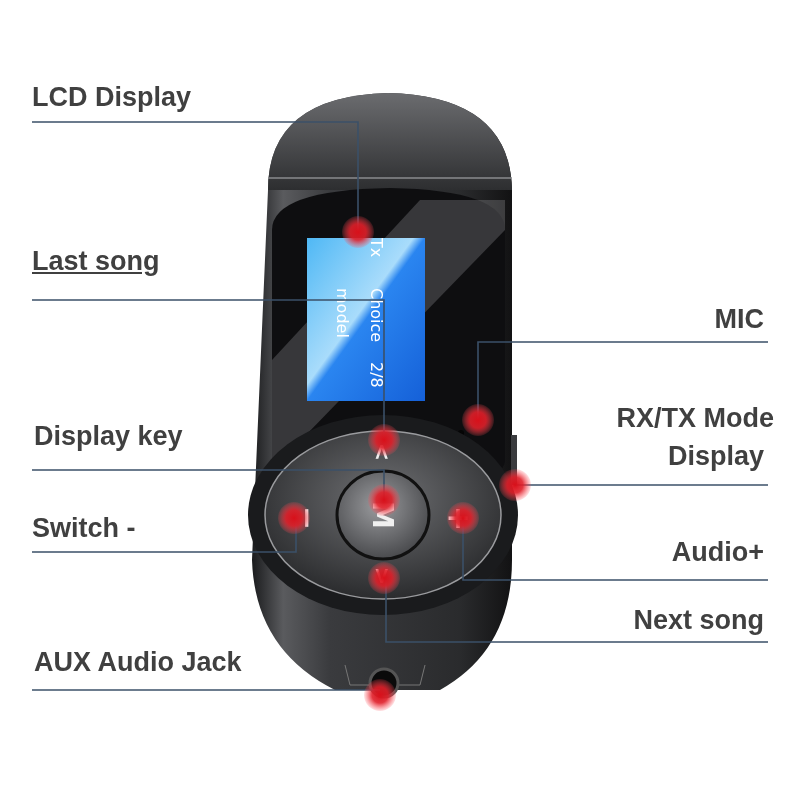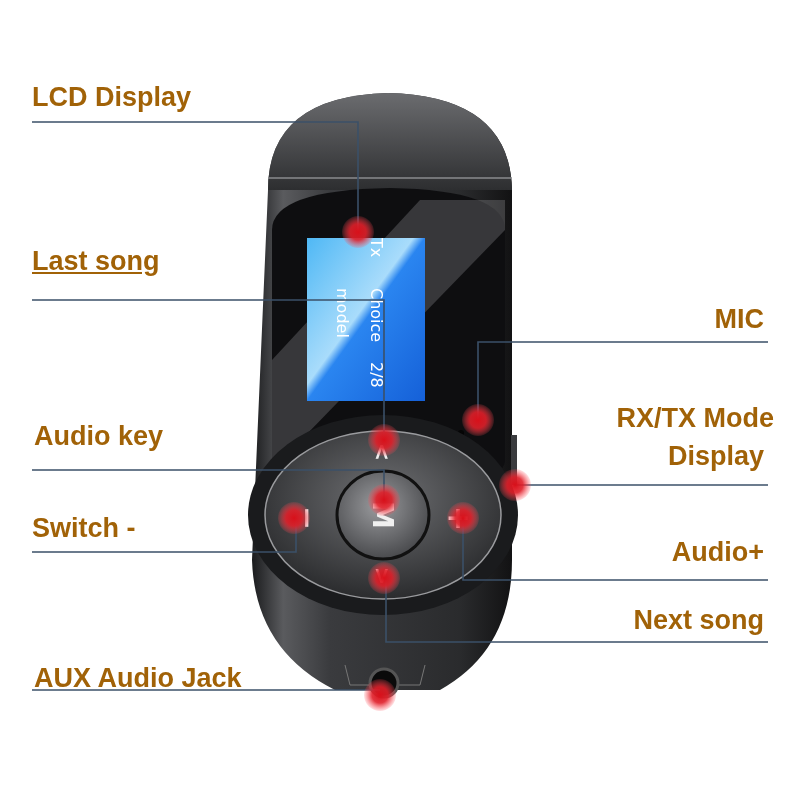--- a/index.html
+++ b/index.html
@@ -1,17 +1,17 @@
 <!DOCTYPE html>
 <html><head>
   <meta charset="utf-8">
   <style>
     html, body { margin: 0; padding: 0; background: #ffffff; }
     body { width: 800px; height: 800px; position: relative; overflow: hidden; font-family: "Liberation Sans", "DejaVu Sans", sans-serif; }
-    .label { position: absolute; color: #a16207; font-weight: bold; font-size: 27px; line-height: 1.15; white-space: nowrap; }
+    .label { position: absolute; color: #404040; font-weight: bold; font-size: 27px; line-height: 1.15; white-space: nowrap; }
     .label.right { text-align: left; }
     svg.overlay { position: absolute; left: 0; top: 0; }
   </style>
 </head>
 <body>
 
 <svg class="overlay" width="800" height="800" viewBox="0 0 800 800">
   <defs>
     <linearGradient id="bodyGrad" x1="0" y1="0" x2="1" y2="0">
       <stop offset="0" stop-color="#1a1b1d"></stop>
@@ -99,21 +99,21 @@
     <circle cx="380" cy="695" r="16" fill="url(#dot)"></circle>
     <circle cx="478" cy="420" r="16" fill="url(#dot)"></circle>
     <circle cx="515" cy="485" r="16" fill="url(#dot)"></circle>
     <circle cx="463" cy="518" r="16" fill="url(#dot)"></circle>
     <circle cx="384" cy="578" r="16" fill="url(#dot)"></circle>
   </g>
 </svg>
 
 <div class="label" style="left:32px; top:82px;">LCD Display</div>
 <div class="label" style="left:32px; top:246px;text-decoration:underline;">Last song</div>
-<div class="label" style="left:34px; top:421px;">Audio key</div>
+<div class="label" style="left:34px; top:421px;">Display key</div>
 <div class="label" style="left:32px; top:513px;">Switch -</div>
-<div class="label" style="left:34px; top:663px;">AUX Audio Jack</div>
+<div class="label" style="left:34px; top:647px;">AUX Audio Jack</div>
 
 <div class="label right" style="right:36px; top:304px;">MIC</div>
 <div class="label right" style="right:26px; top:403px;">RX/TX Mode</div>
 <div class="label right" style="right:36px; top:441px;">Display</div>
 <div class="label right" style="right:36px; top:537px;">Audio+</div>
 <div class="label right" style="right:36px; top:605px;">Next song</div>
 
 </body></html>

